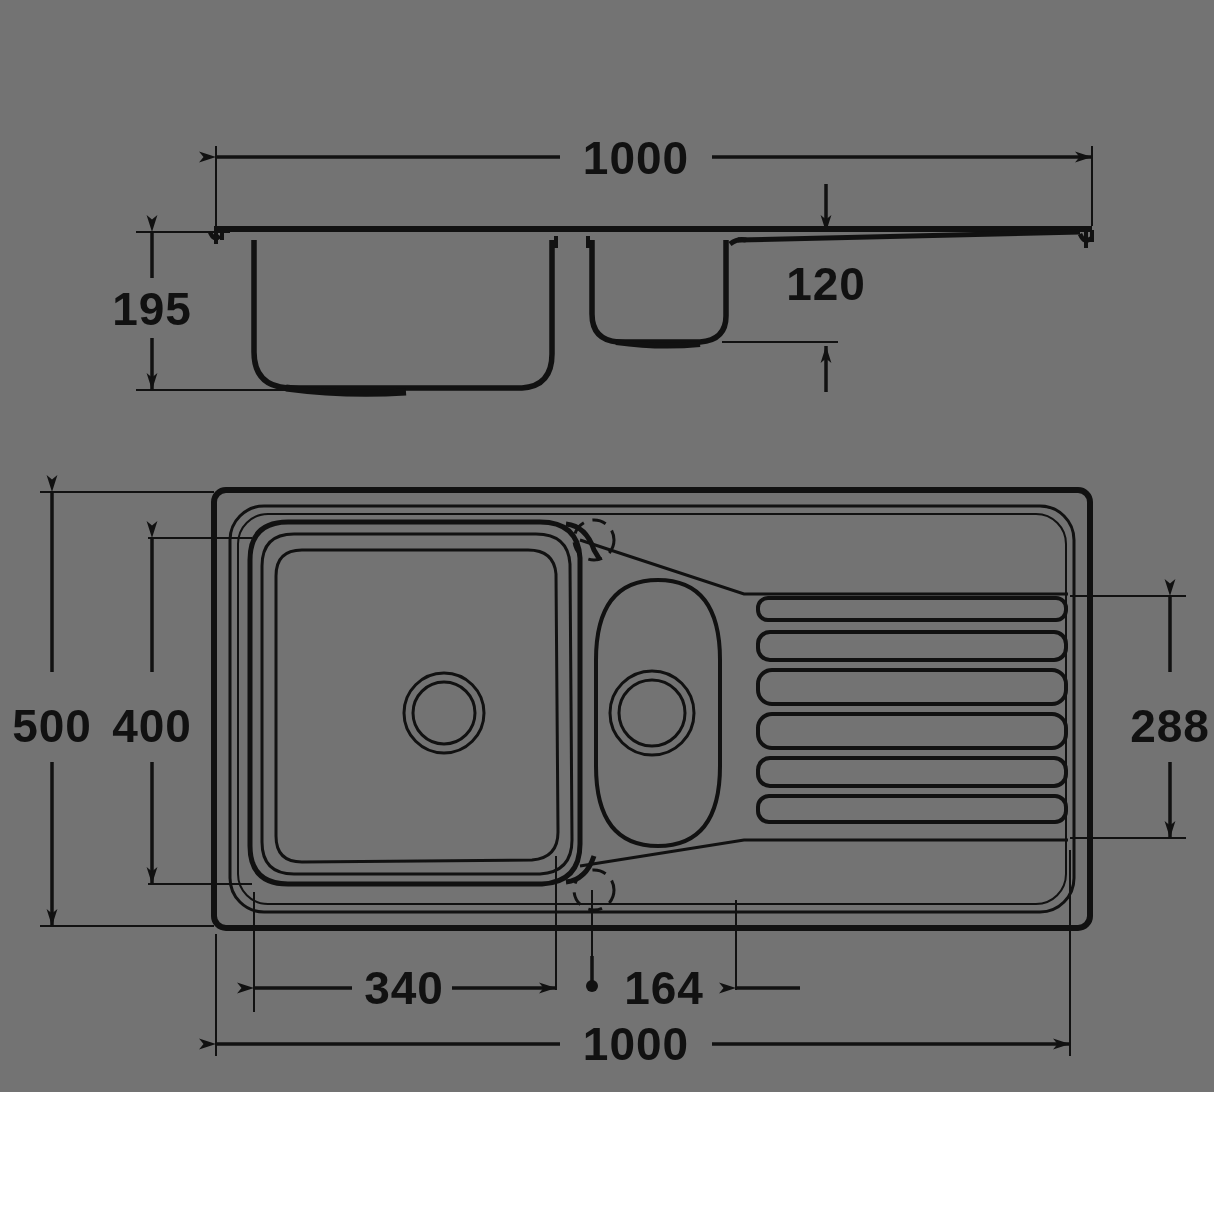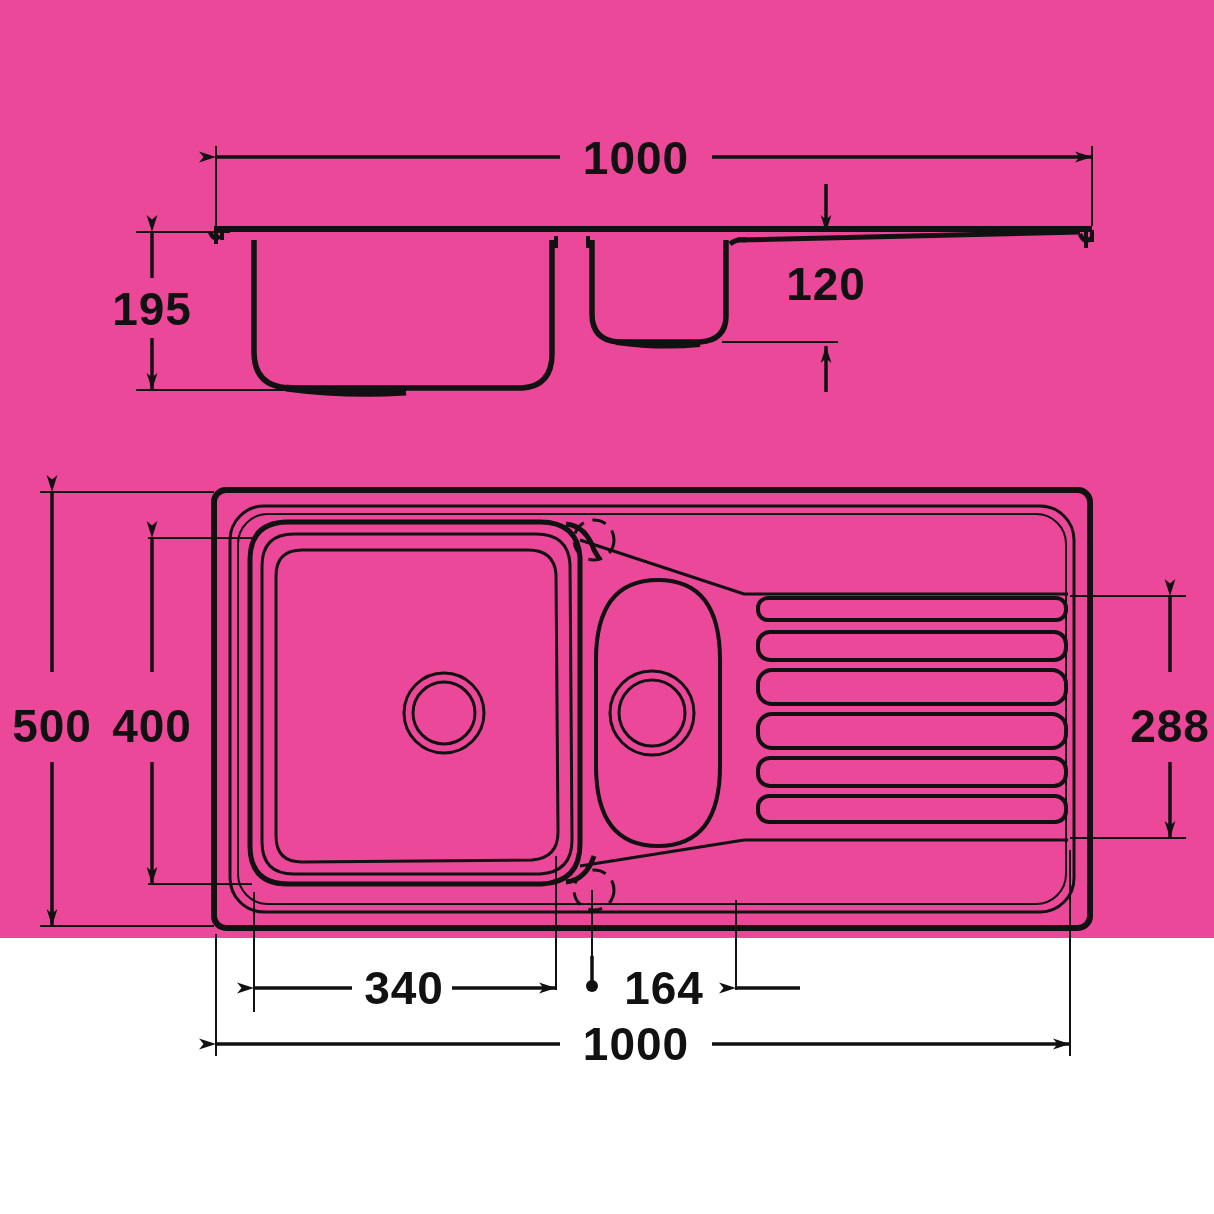--- a/index.html
+++ b/index.html
@@ -9,22 +9,22 @@
   }
   body {
     width: 1214px;
     height: 1214px;
     font-family: "Liberation Sans", sans-serif;
     overflow: hidden;
   }
   #drawing-root {
     position: relative;
     width: 1214px;
-    height: 938px;
-    background: #ec4899;
+    height: 1092px;
+    background: #737373;
   }
   svg.sheet {
     display: block;
     width: 1214px;
     height: 1214px;
   }
   .dim-text {
     font-family: "Liberation Sans", sans-serif;
     font-weight: bold;
     font-size: 46px;

